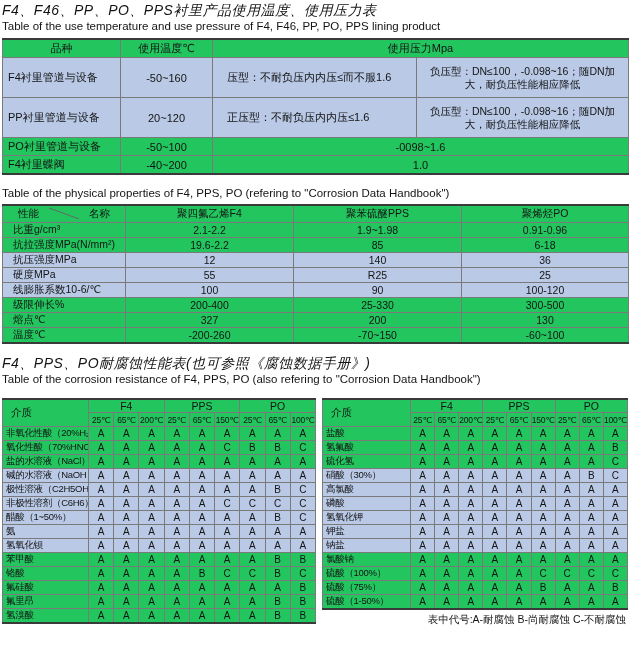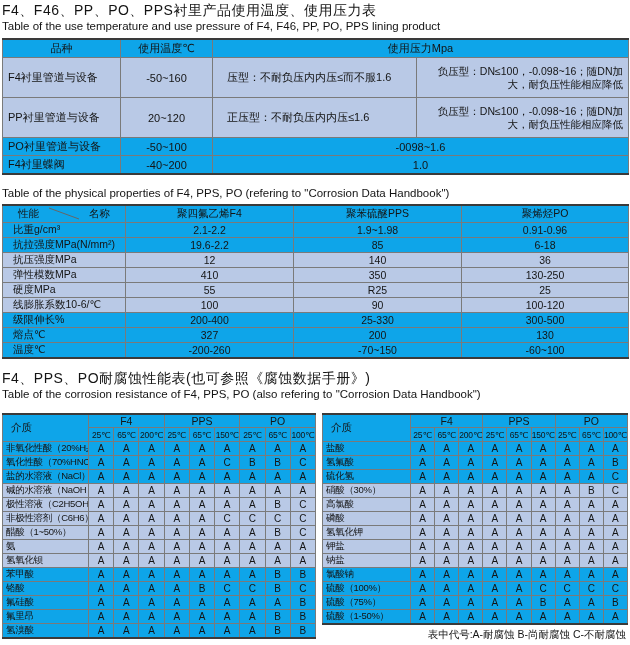--- a/index.html
+++ b/index.html
@@ -4,37 +4,37 @@
 <style>
   * { margin:0; padding:0; box-sizing:border-box; }
   html,body { background:#fff; }
   body {
     width:630px; height:645px; overflow:hidden;
     font-family:"Liberation Sans","DejaVu Sans",sans-serif;
     color:#141414;
   }
   .page { padding:2px 2px 0 2px; }
 
-  .cn-title { font-size:14px; line-height:17px; font-weight:normal; letter-spacing:0.5px; }
+  .cn-title { font-size:14px; line-height:17px; font-weight:normal; letter-spacing:0.5px;font-style:italic; }
   .en-sub   { font-size:11.5px; line-height:14px; }
 
-  table { border-collapse:collapse; table-layout:fixed; background:#0ea5e9; }
+  table { border-collapse:collapse; table-layout:fixed; background:#22c55e; }
   td { vertical-align:middle; }
 
   .shaded { background:var(--row_shade,#b9c9e6); }
 
   
   .t1 { width:626px; margin-top:5px; border-top:2px solid #3a3a3a; border-bottom:2px solid #3a3a3a; }
   .t1 td { border:1px solid #7a7a7a; font-size:11px; text-align:center; padding:1px 3px; }
   .t1 thead tr { height:18px; }
   .t1 .rows-split tr  { height:40px; }
   .t1 .rows-merged tr { height:17px; }
   .t1 .prod { text-align:left; padding-left:5px; }
   .t1 .pl   { text-align:left; padding-left:14px; }
-  .t1 .pn   { text-align:right; font-size:10.5px; line-height:13px; padding:1px 5px; }
+  .t1 .pn   { text-align:center; font-size:10.5px; line-height:13px; padding:1px 5px; }
 
   
   .s2 { margin-top:11px; }
   .t2 { width:626px; margin-top:4px; border-top:2px solid #3a3a3a; border-bottom:2px solid #3a3a3a; }
   .t2 td { border:1px solid #7a7a7a; font-size:10.5px; text-align:center; padding:0 3px; }
   .t2 thead tr { height:17px; }
   .t2 tbody tr { height:14px; }
   .t2 .lbl { text-align:left; padding-left:10px; }
   .corner { display:flex; align-items:center; justify-content:space-between; padding:0 12px; }
   .corner span { font-size:10.5px; }
@@ -167,29 +167,20 @@
           <tr class="shaded">
             <td class="lbl">抗压强度MPa</td>
 
               <td>12</td>
 
               <td>140</td>
 
               <td>36</td>
             </tr>
 
-          <tr class="shaded">
-            <td class="lbl">弹性模数MPa</td>
-
-              <td>410</td>
-
-              <td>350</td>
-
-              <td>130-250</td>
-            </tr>
 
           <tr class="shaded">
             <td class="lbl">硬度MPa</td>
 
               <td>55</td>
 
               <td>R25</td>
 
               <td>25</td>
             </tr>

